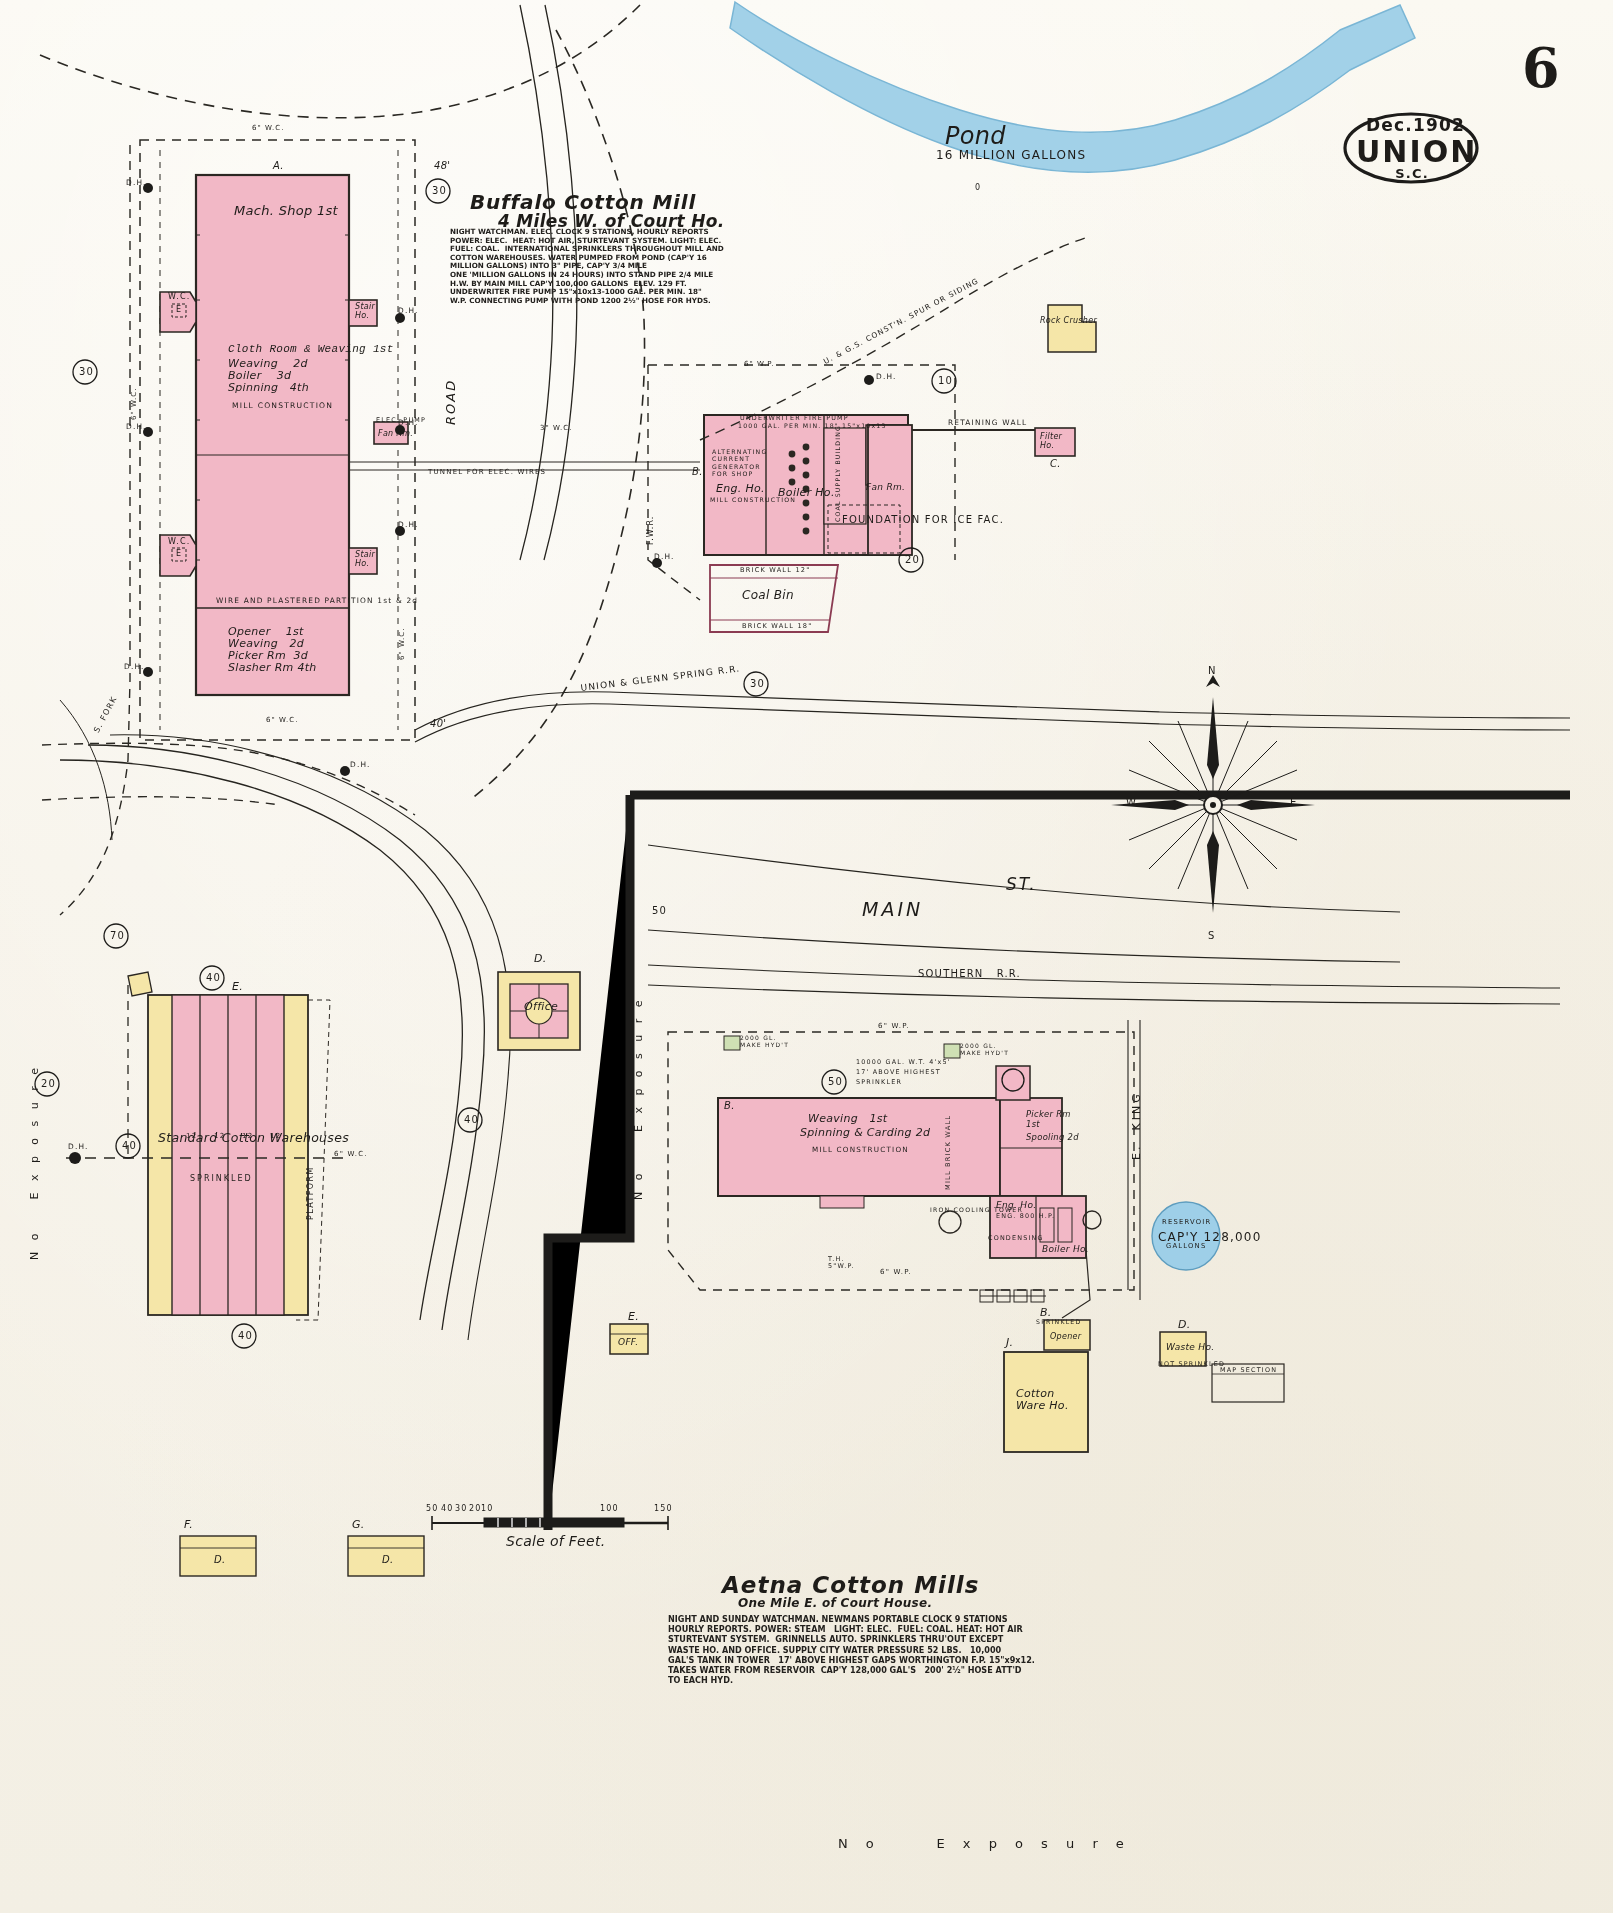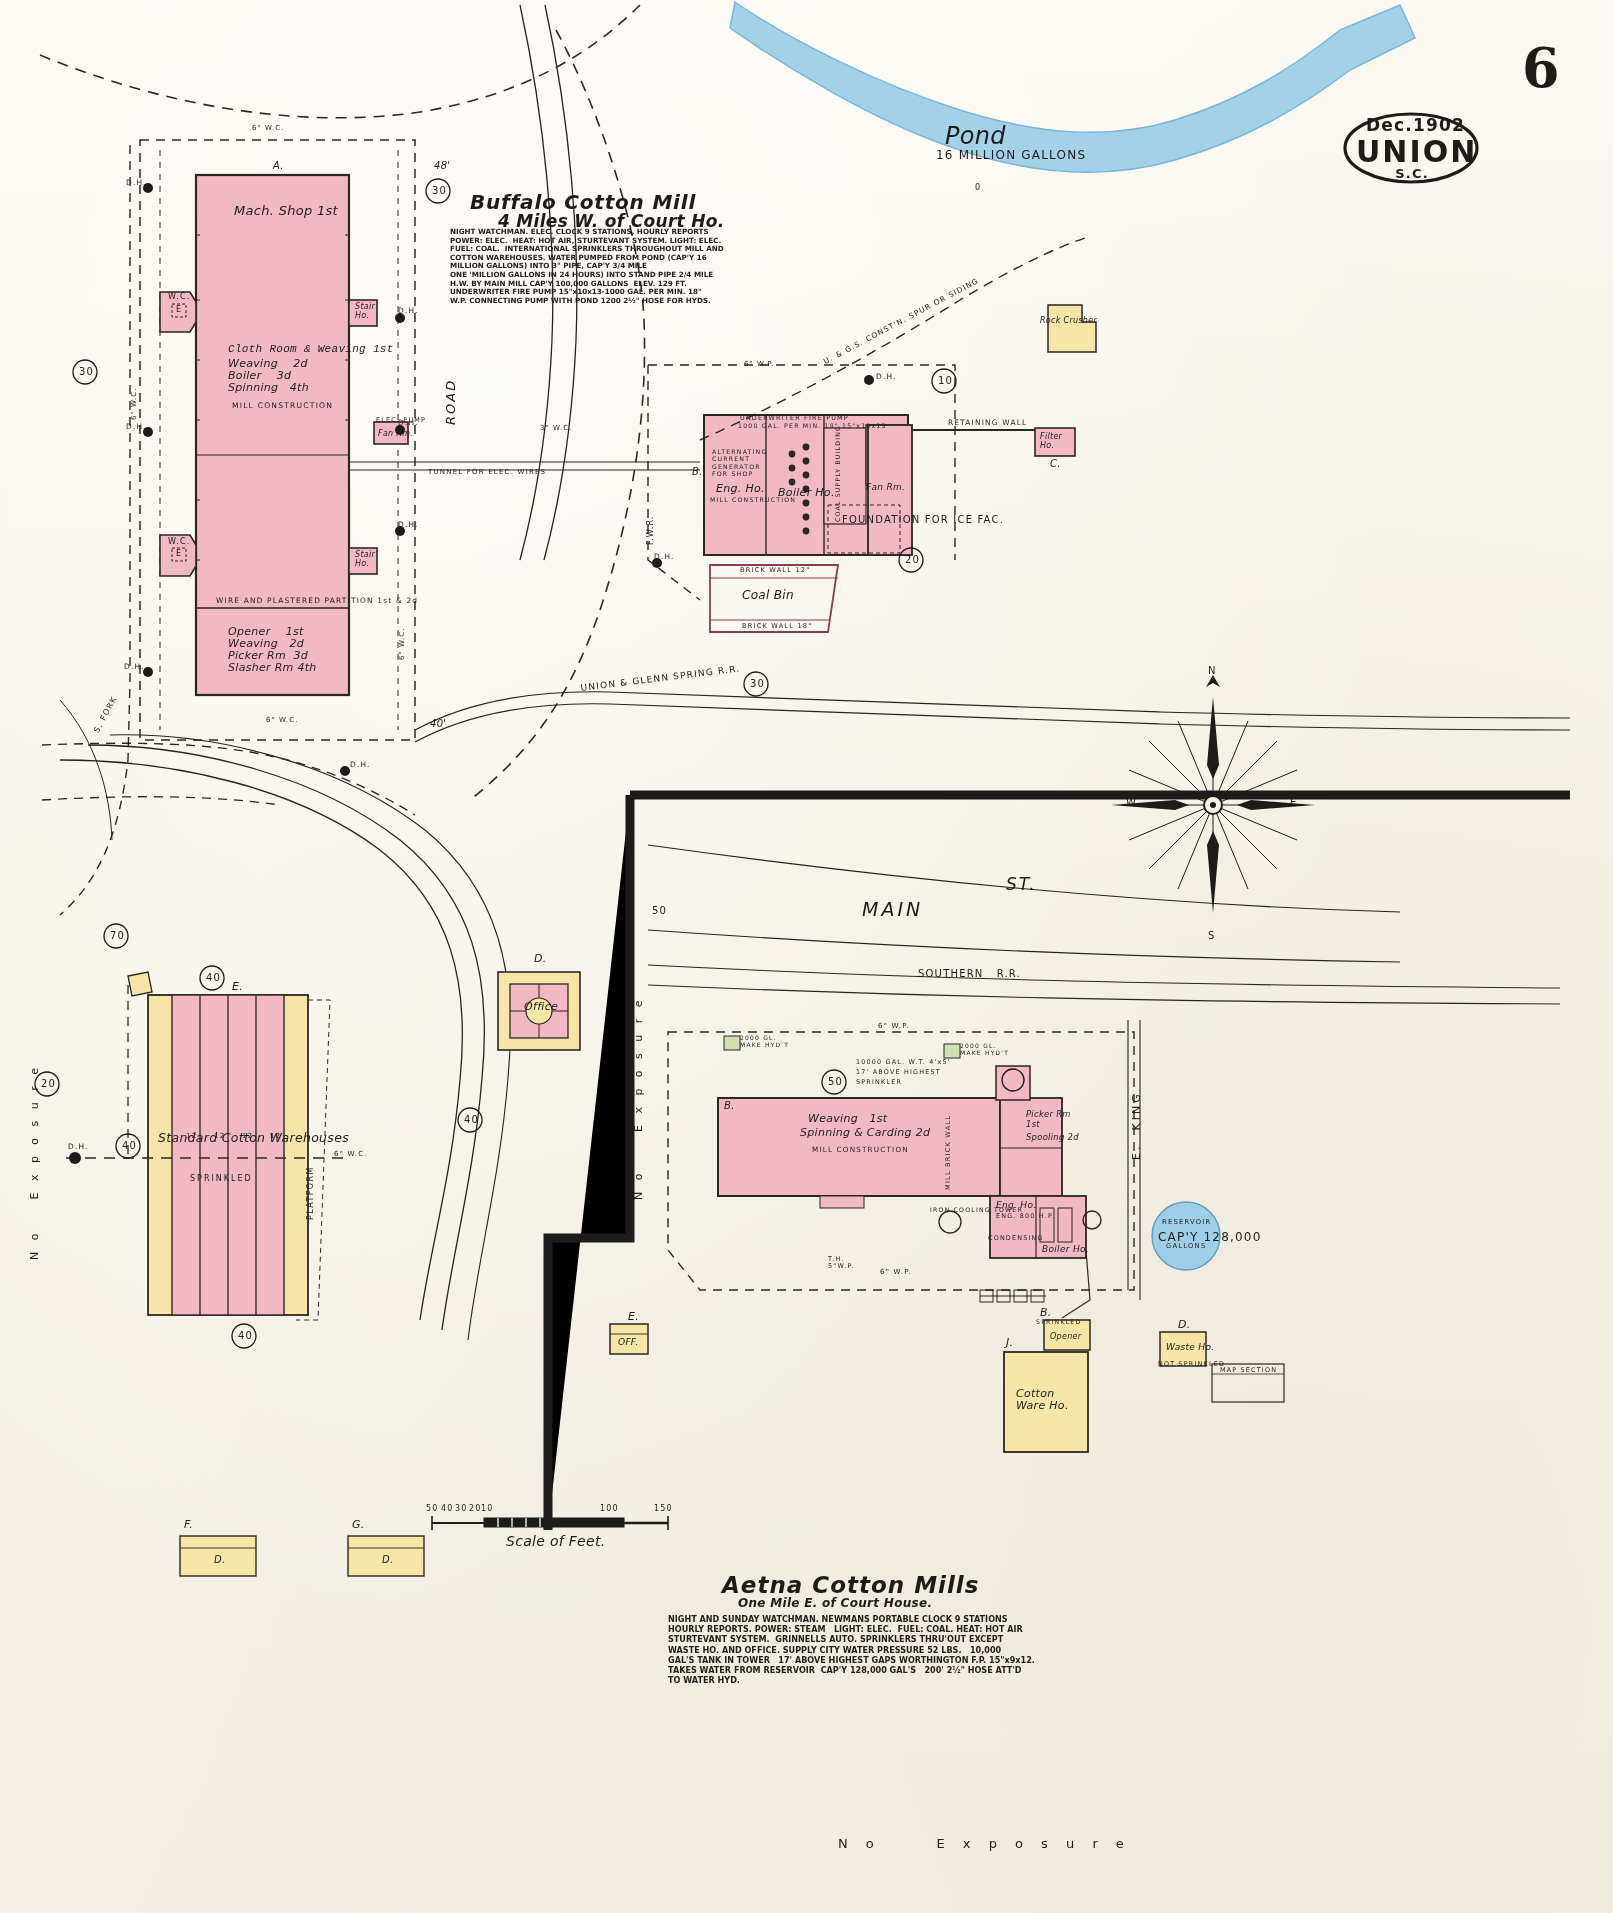--- a/index.html
+++ b/index.html
@@ -377,21 +377,21 @@
 
   <div class="lbl hand" style="left:722px;top:1572px;font-size:23px;font-weight:600;letter-spacing:1px;">Aetna Cotton Mills</div>
   <div class="lbl hand" style="left:738px;top:1596px;font-size:12px;font-weight:600;">One Mile E. of Court House.</div>
   <div class="note" style="left:668px;top:1614px;font-size:8.1px;line-height:10.2px;font-weight:600;">
     <div>NIGHT AND SUNDAY WATCHMAN. NEWMANS PORTABLE CLOCK 9 STATIONS</div>
     <div>HOURLY REPORTS. POWER: STEAM   LIGHT: ELEC.  FUEL: COAL. HEAT: HOT AIR</div>
     <div>STURTEVANT SYSTEM.  GRINNELLS AUTO. SPRINKLERS THRU'OUT EXCEPT</div>
     <div>WASTE HO. AND OFFICE. SUPPLY CITY WATER PRESSURE 52 LBS.   10,000</div>
     <div>GAL'S TANK IN TOWER   17' ABOVE HIGHEST GAPS WORTHINGTON F.P. 15"x9x12.</div>
     <div>TAKES WATER FROM RESERVOIR  CAP'Y 128,000 GAL'S   200' 2½" HOSE ATT'D</div>
-    <div>TO WATER HYD.</div>
+    <div>TO EACH HYD.</div>
   </div>
 
   <div class="lbl hand" style="left:808px;top:1112px;font-size:11px;">Weaving   1st</div>
   <div class="lbl hand" style="left:800px;top:1126px;font-size:11px;">Spinning &amp; Carding 2d</div>
   <div class="lbl stencil" style="left:812px;top:1145px;font-size:7.2px;">MILL CONSTRUCTION</div>
   <div class="lbl hand" style="left:1026px;top:1110px;font-size:8.4px;line-height:9.6px;">Picker Rm
 1st</div>
   <div class="lbl hand" style="left:1026px;top:1132px;font-size:8.4px;">Spooling 2d</div>
   <div class="lbl hand" style="left:996px;top:1200px;font-size:9px;">Eng. Ho.</div>
   <div class="lbl stencil" style="left:996px;top:1212px;font-size:6.4px;">ENG. 800 H.P.</div>

